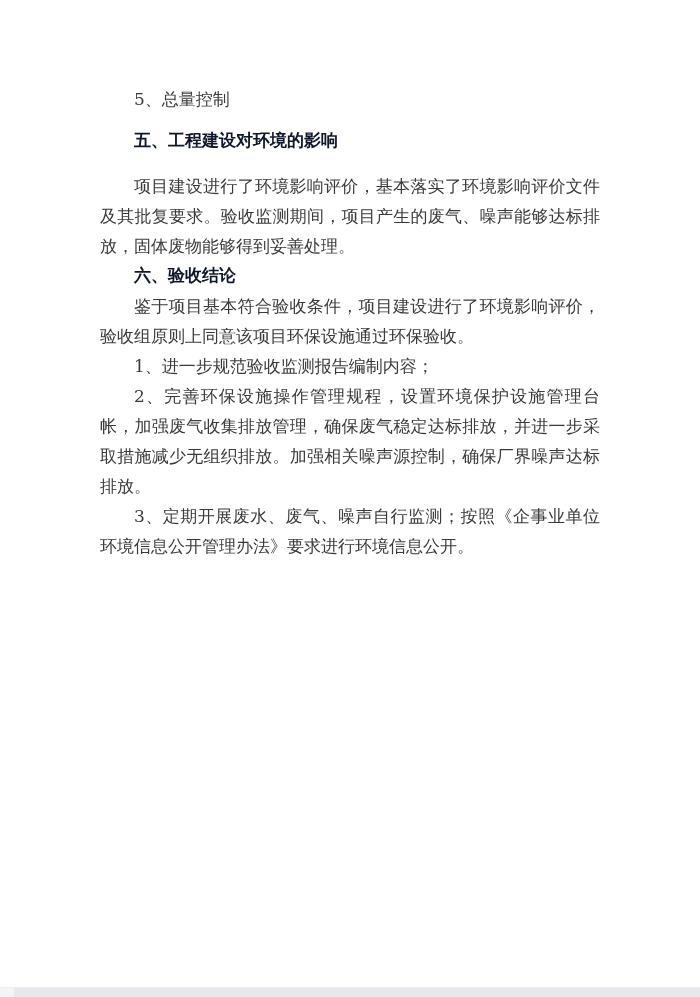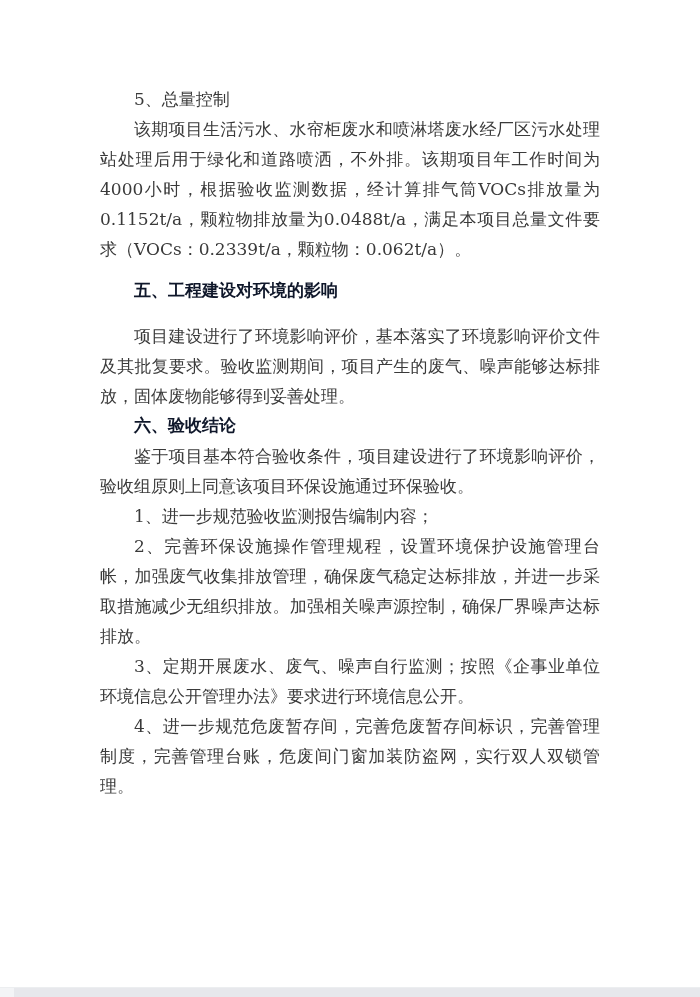--- a/index.html
+++ b/index.html
@@ -50,26 +50,24 @@
     left: 14px; right: 0; top: 0; bottom: 0;
     background: #e7e8ec;
   }
 </style>
 </head>
 <body>
 
 <div class="page">
   <div class="content">
       <p class="body">5、总量控制</p>
-      <p class="body">该期项目生活污水、水帘柜废水和喷淋塔废水经厂区污水处理站处理后用于绿化和道路喷洒，不外排。该期项目年工作时间为4000小时，根据验收监测数据，经计算排气筒VOCs排放量为0.1152t/a，颗粒物排放量为0.0488t/a，满足本项目总量文件要求（VOCs：0.2339t/a，颗粒物：0.062t/a）。</p>
       <p class="heading-major">五、工程建设对环境的影响</p>
       <p class="body">项目建设进行了环境影响评价，基本落实了环境影响评价文件及其批复要求。验收监测期间，项目产生的废气、噪声能够达标排放，固体废物能够得到妥善处理。</p>
       <p class="heading">六、验收结论</p>
       <p class="body">鉴于项目基本符合验收条件，项目建设进行了环境影响评价，验收组原则上同意该项目环保设施通过环保验收。</p>
       <p class="body">1、进一步规范验收监测报告编制内容；</p>
       <p class="body">2、完善环保设施操作管理规程，设置环境保护设施管理台帐，加强废气收集排放管理，确保废气稳定达标排放，并进一步采取措施减少无组织排放。加强相关噪声源控制，确保厂界噪声达标排放。</p>
       <p class="body">3、定期开展废水、废气、噪声自行监测；按照《企事业单位环境信息公开管理办法》要求进行环境信息公开。</p>
-      <p class="body">4、进一步规范危废暂存间，完善危废暂存间标识，完善管理制度，完善管理台账，危废间门窗加装防盗网，实行双人双锁管理。</p>
     </div>
   <div class="hscrollbar">
     <div class="thumb"></div>
   </div>
 </div>
 
 </body></html>

